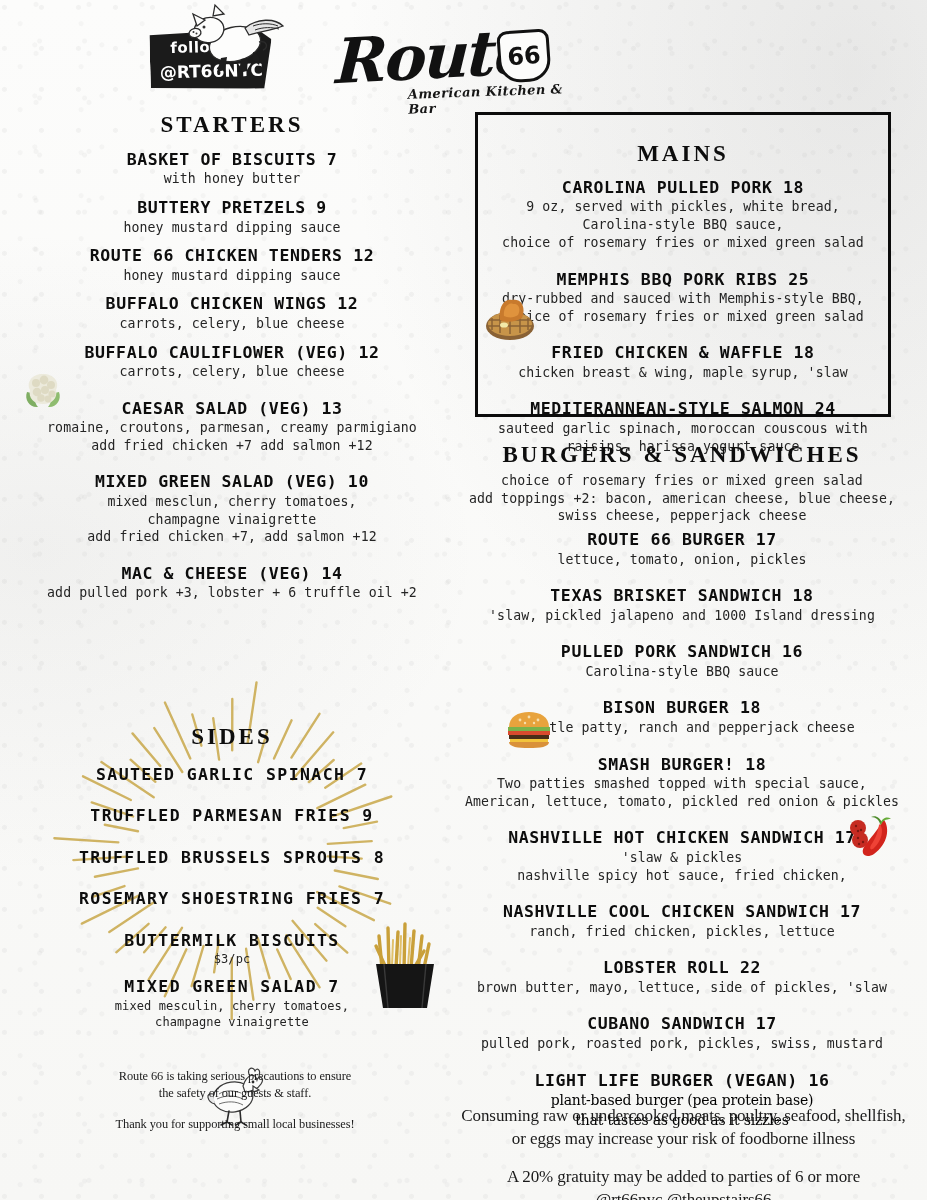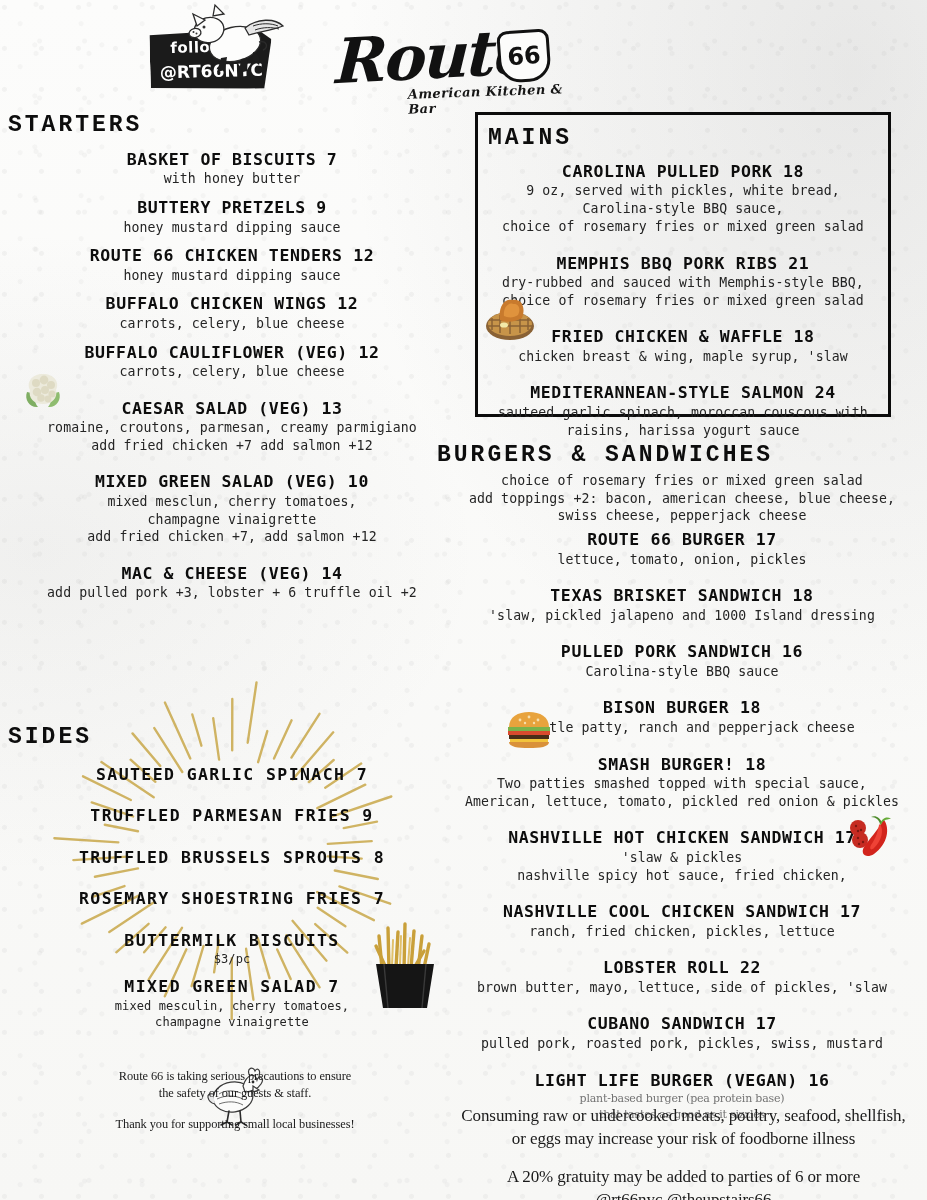--- a/index.html
+++ b/index.html
@@ -62,39 +62,39 @@
   }
   #logo-tagline{
     position:absolute; left:72px; top:66px;
     font-family:"DejaVu Serif", serif; font-style:italic; font-weight:bold;
     font-size:13px; color:#161616; letter-spacing:.4px;
     transform: rotate(-2deg);
   }
 
   
   .sec-title{
-    font-family:Liberation Mono, monospace; font-weight:bold;
-    font-size:23px; letter-spacing:3px; text-align:left; color:#0d0d0d;
+    font-family:Liberation Serif, serif; font-weight:bold;
+    font-size:23px; letter-spacing:3px; text-align:center; color:#0d0d0d;
   }
   .item-name{
     font-family:"DejaVu Sans Mono", monospace; font-weight:bold;
     font-size:16.5px; letter-spacing:.6px; text-align:center; color:#0d0d0d;
     line-height:1.3;
   }
   .item-desc{
     font-family:"DejaVu Sans Mono", monospace; font-weight:normal;
     font-size:13.2px; letter-spacing:.1px; text-align:center; color:#242424;
     line-height:1.34;
   }
   .item-desc.small{ font-size:12px; }
   .item{ margin-bottom:9px; }
   .item.gap{ margin-bottom:17px; }
   .serif-desc{
-    font-family:"DejaVu Serif", serif; font-size:11px;
-    text-align:center; color:#737373; line-height:1.42; letter-spacing:-.2px;
+    font-family:"DejaVu Serif", serif; font-size:14px;
+    text-align:center; color:#000000; line-height:1.42; letter-spacing:-.2px;
   }
 
   
   #col-left{ position:absolute; left:8px; top:112px; width:448px; }
   #starters-title{ margin-bottom:11px; }
   #cauliflower-icon{
     position:absolute; left:22px; top:370px; width:42px; height:40px;
   }
 
   
@@ -102,21 +102,21 @@
   #sunburst{ position:absolute; left:0; top:0; width:448px; height:380px; z-index:0; }
   #sides-inner{ position:relative; z-index:3; padding-top:84px; }
   #pig-icon{ position:absolute; left:183px; top:2px; width:104px; height:72px; z-index:4; }
   #fries-icon{ position:absolute; left:366px; top:918px; width:78px; height:92px; z-index:5; }
 
   
   #mains-box{
     position:absolute; left:475px; top:112px; width:416px; height:305px;
     border:3px solid #0b0b0b; background:transparent; padding:10px 10px 0 10px;
   }
-  #mains-box .sec-title{ margin-bottom:10px; }
+  #mains-box .sec-title{ margin-bottom:10px;margin-top:16px; }
   #waffle-icon{ position:absolute; left:484px; top:296px; width:52px; height:46px; z-index:6; }
 
   #burgers-block{ position:absolute; left:437px; top:442px; width:490px; }
   #burger-icon{ position:absolute; left:506px; top:711px; width:46px; height:38px; z-index:6; }
   #chili-icon{ position:absolute; left:846px; top:814px; width:48px; height:50px; z-index:6; }
 
   
   #left-footer{ position:absolute; left:18px; top:1068px; width:434px; text-align:center; }
   #chicken-icon{ position:absolute; left:203px; top:1064px; width:64px; height:62px; }
   .footer-text{
@@ -339,21 +339,21 @@
   <div id="mains-box">
     <div class="sec-title">MAINS</div>
     <div id="mains-list">
         <div class="item gap">
           <div class="item-name">CAROLINA PULLED PORK 18</div>
           <div class="item-desc">9 oz, served with pickles, white bread,</div>
           <div class="item-desc">Carolina-style BBQ sauce,</div>
           <div class="item-desc">choice of rosemary fries or mixed green salad</div>
         </div>
         <div class="item gap">
-          <div class="item-name">MEMPHIS BBQ PORK RIBS 21</div>
+          <div class="item-name">MEMPHIS BBQ PORK RIBS 25</div>
           <div class="item-desc">dry-rubbed and sauced with Memphis-style BBQ,</div>
           <div class="item-desc">choice of rosemary fries or mixed green salad</div>
         </div>
         <div class="item gap">
           <div class="item-name">FRIED CHICKEN &amp; WAFFLE 18</div>
           <div class="item-desc">chicken breast &amp; wing, maple syrup, 'slaw</div>
         </div>
         <div class="item">
           <div class="item-name">MEDITERANNEAN-STYLE SALMON 24</div>
           <div class="item-desc">sauteed garlic spinach, moroccan couscous with</div>

